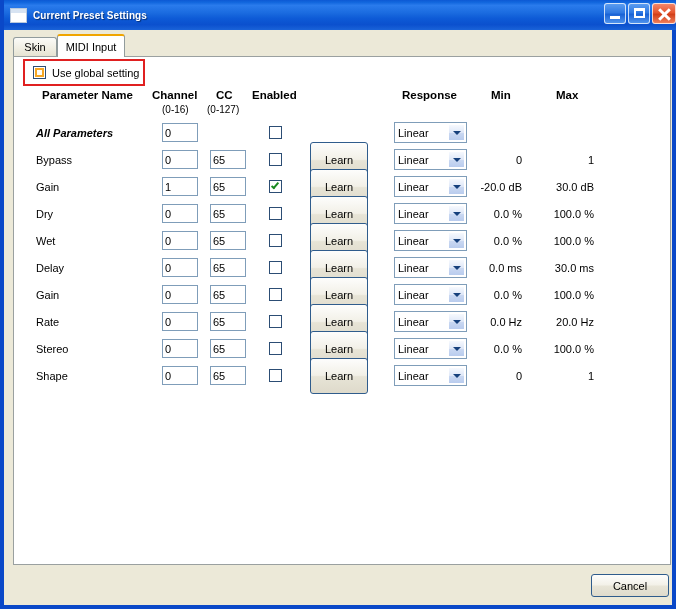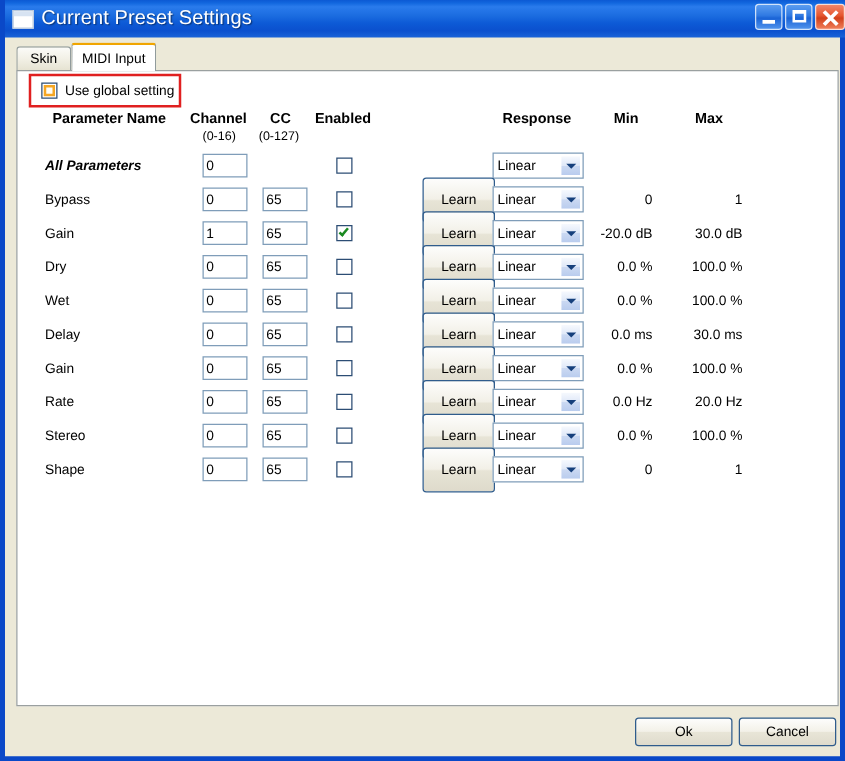--- a/index.html
+++ b/index.html
@@ -55,22 +55,22 @@
   }
   .tb-icon::before {
     content: "";
     position: absolute;
     left: 0; top: 0; right: 0;
     height: 4px;
     background: #d7e3f2;
   }
   .tb-title {
     color: #ffffff;
-    font-size: 16px;
-    font-weight: normal;
+    font-size: 10px;
+    font-weight: bold;
     letter-spacing: .1px;
     text-shadow: 1px 1px 1px rgba(0,0,0,.45);
     white-space: nowrap;
   }
   .tb-buttons {
     position: absolute;
     right: 4px; top: 3px;
     display: flex;
     gap: 2px;
   }
@@ -292,21 +292,20 @@
     background: linear-gradient(to bottom, #fdfdfc 0%, #f2f0e7 48%, #e7e4d6 52%, #dedacb 100%);
     border: 1px solid #2F5C8C;
     border-radius: 3px;
     font-family: "Liberation Sans", "DejaVu Sans", sans-serif;
     font-size: 11px;
     color: #000;
     cursor: pointer;
     display: flex;
     align-items: center;
     justify-content: center;
-    margin-left: 28px;
   }
 
   .combo {
     box-sizing: border-box;
     width: 73px;
     height: 21px;
     border: 1px solid #7F9DB9;
     background: #ffffff;
     display: flex;
     align-items: center;
@@ -653,17 +652,16 @@
               </div>
             </div>
             <div class="cell min minmax">0</div>
             <div class="cell max minmax">1</div>
           </div>
         </div>
     </div>
   </div>
 
   <div class="footer">
-    <div class="fbtn" id="btn-ok">Ok</div>
     <div class="fbtn" id="btn-cancel">Cancel</div>
   </div>
 
 </div>
 
 </body></html>

